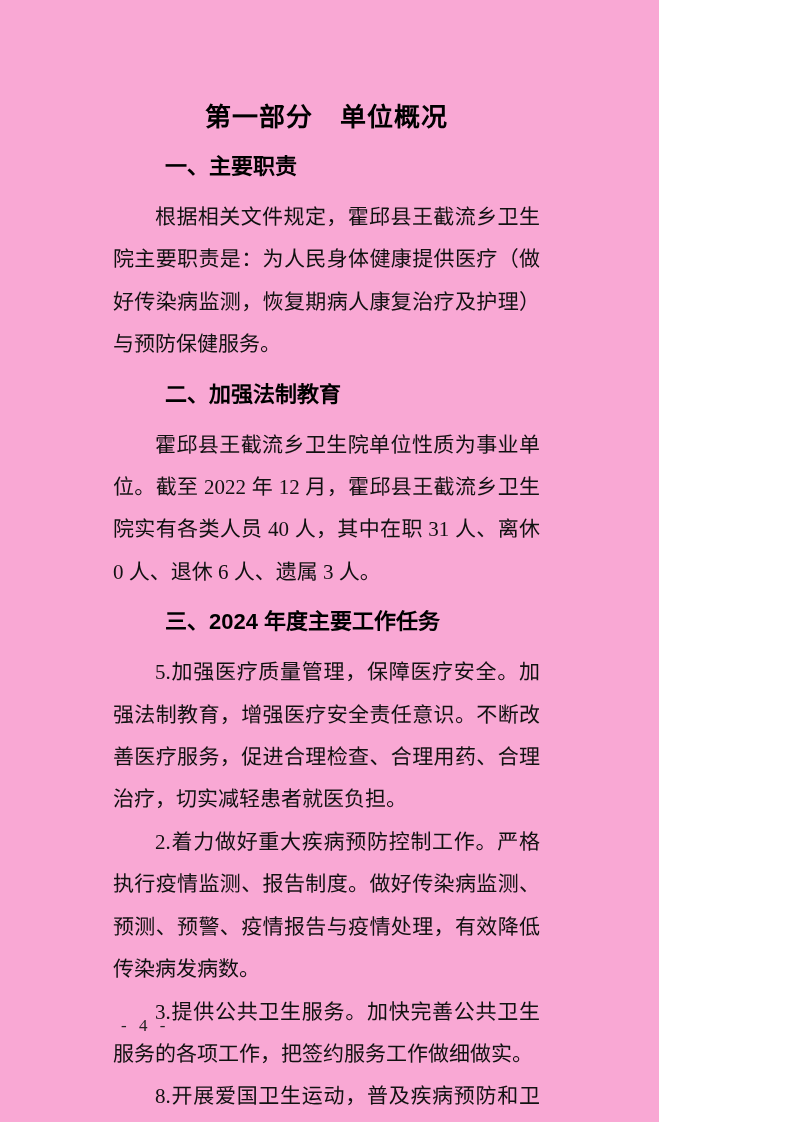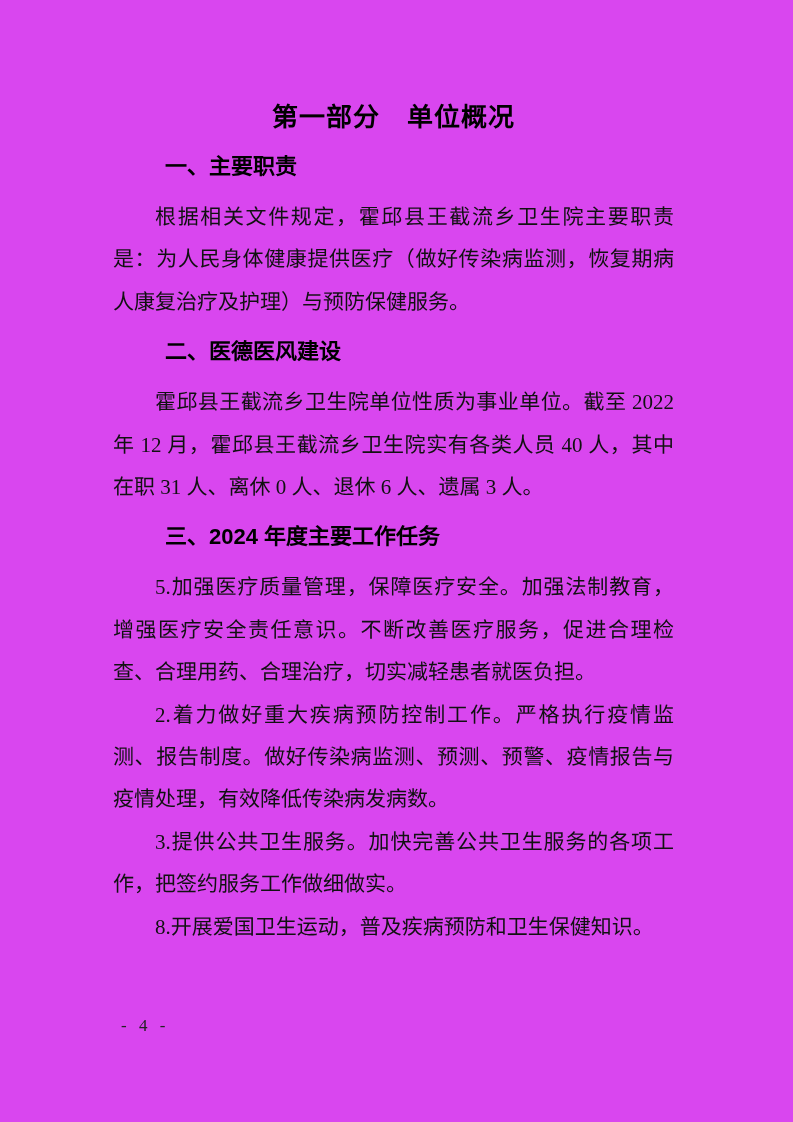--- a/index.html
+++ b/index.html
@@ -2,23 +2,23 @@
 <html lang="zh-CN"><head>
 <meta charset="utf-8">
 <style>
   html, body {
     margin: 0;
     padding: 0;
     background: #ffffff;
   }
   .page {
     position: relative;
-    width: 793px;
+    width: 659px;
     height: 1122px;
-    background: #d946ef;
+    background: #f9a8d4;
     box-sizing: border-box;
     padding: 96px 119px 0 113px;
     color: #111111;
     overflow: hidden;
   }
   .doc-title {
     margin: 0;
     font-family: "Liberation Sans", "DejaVu Sans", sans-serif;
     font-weight: 700;
     font-size: 26px;
@@ -60,21 +60,21 @@
 <body>
 
 <div class="page">
 
   <h1 class="doc-title">第一部分　单位概况</h1>
 
   <h2 class="section-heading">一、主要职责</h2>
 
   <p class="body-para">根据相关文件规定，霍邱县王截流乡卫生院主要职责是：为人民身体健康提供医疗（做好传染病监测，恢复期病人康复治疗及护理）与预防保健服务。</p>
 
-  <h2 class="section-heading">二、医德医风建设</h2>
+  <h2 class="section-heading">二、加强法制教育</h2>
 
   <p class="body-para">霍邱县王截流乡卫生院单位性质为事业单位。截至 2022 年 12 月，霍邱县王截流乡卫生院实有各类人员 40 人，其中在职 31 人、离休 0 人、退休 6 人、遗属 3 人。</p>
 
   <h2 class="section-heading">三、2024 年度主要工作任务</h2>
 
   <p class="body-para">5.加强医疗质量管理，保障医疗安全。加强法制教育，增强医疗安全责任意识。不断改善医疗服务，促进合理检查、合理用药、合理治疗，切实减轻患者就医负担。</p>
 
   <p class="body-para">2.着力做好重大疾病预防控制工作。严格执行疫情监测、报告制度。做好传染病监测、预测、预警、疫情报告与疫情处理，有效降低传染病发病数。</p>
 
 

